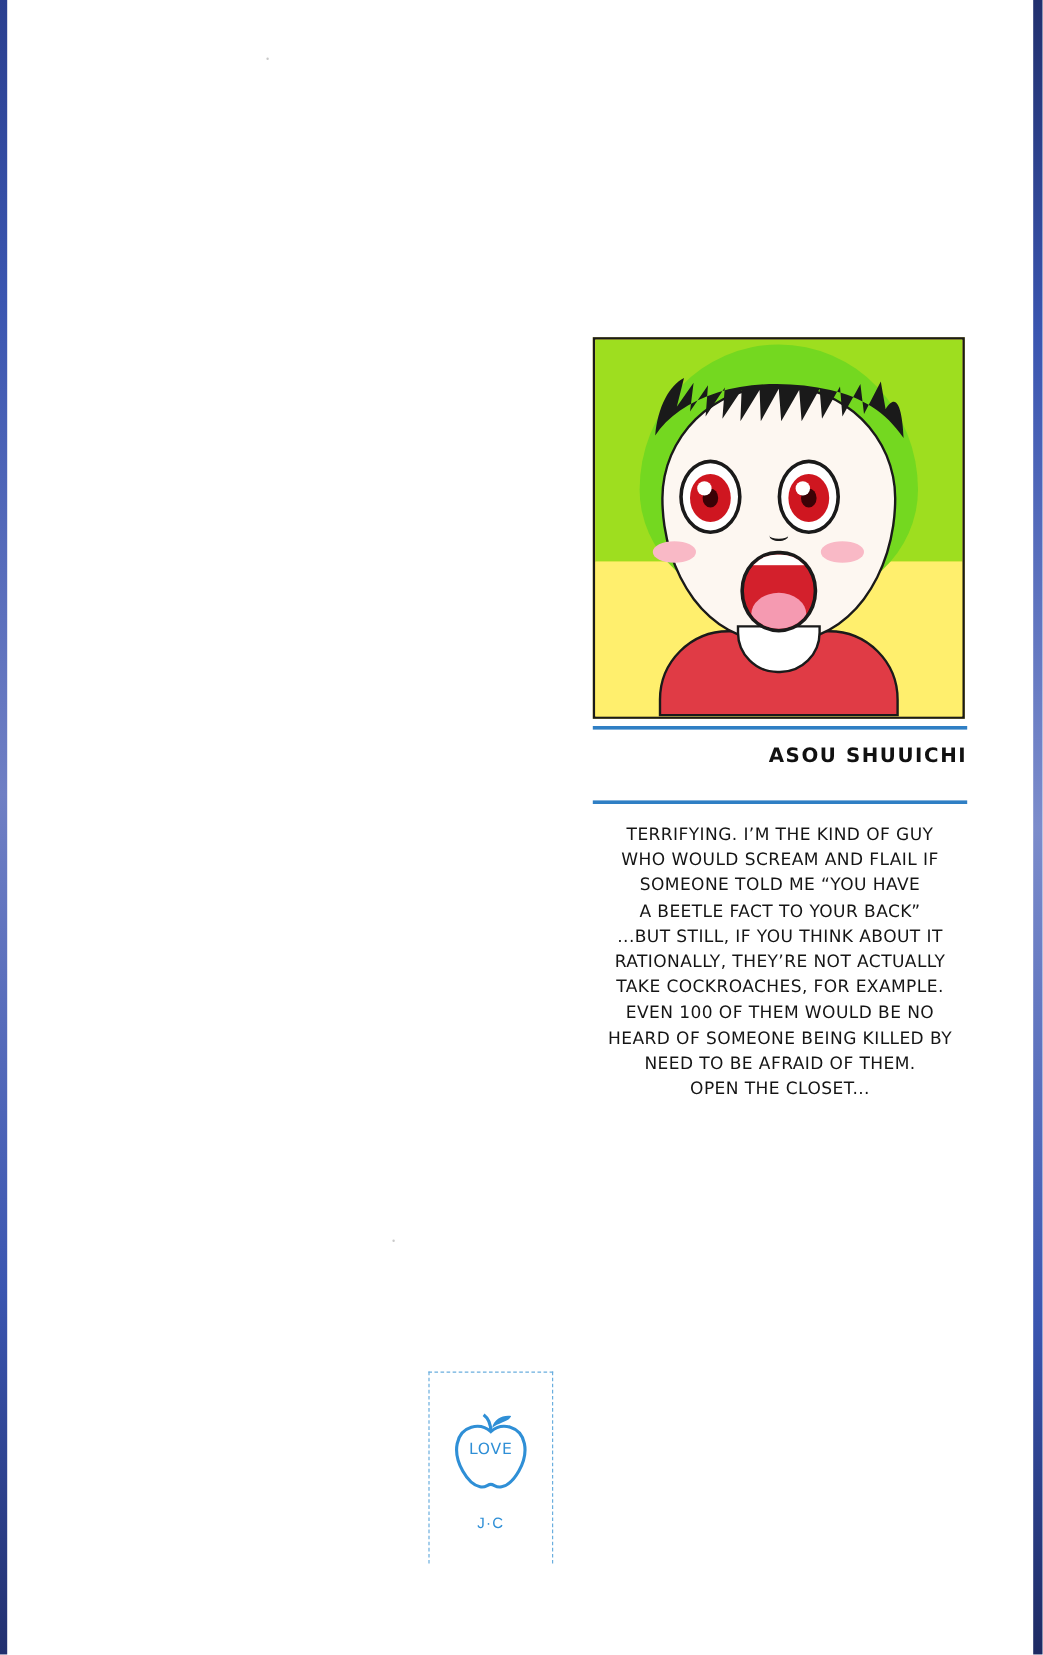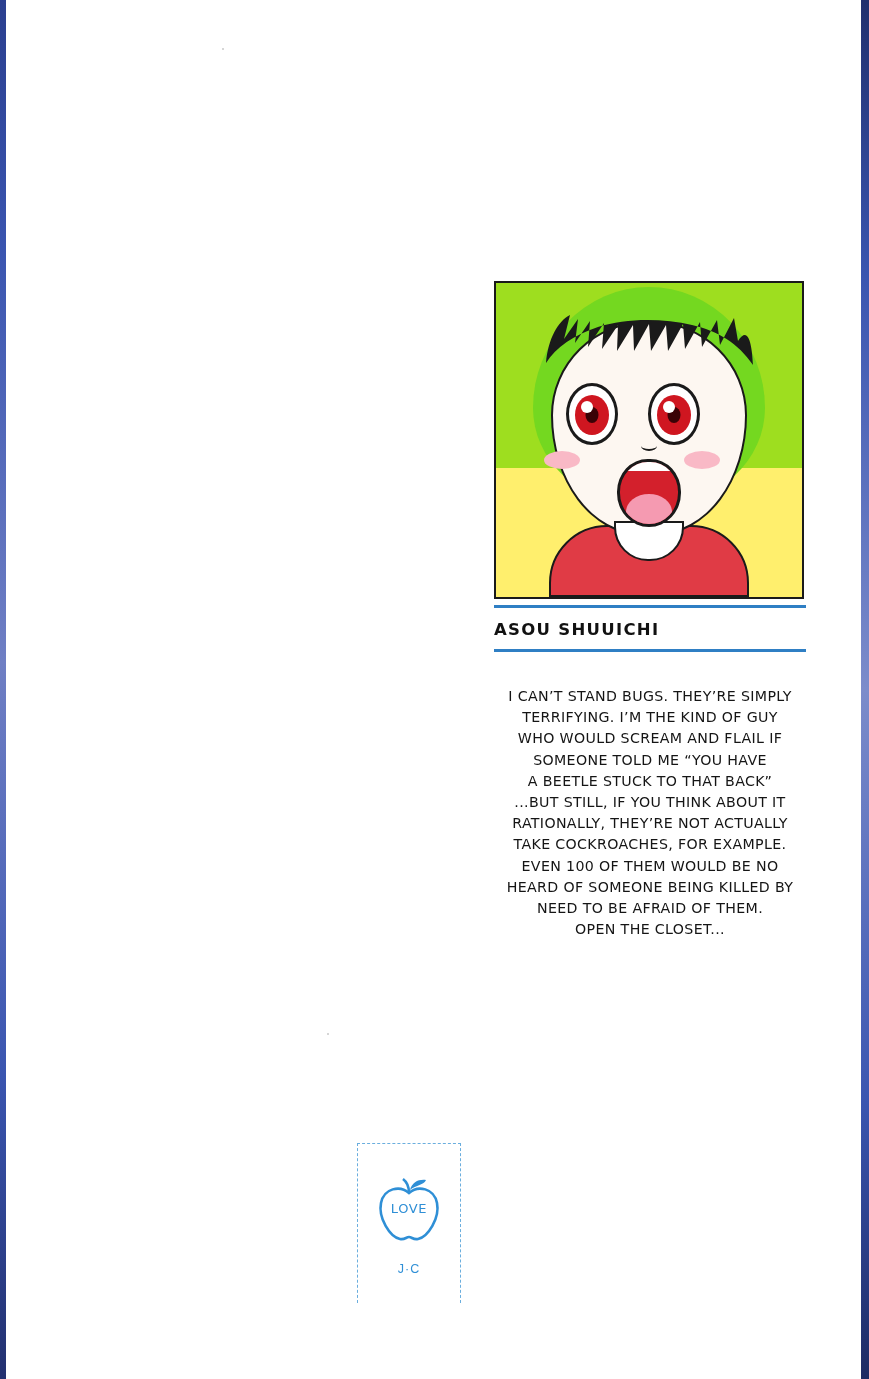--- a/index.html
+++ b/index.html
@@ -234,27 +234,27 @@
     z-index: 5;
   }
 
   .author-rule-top {
     width: 312px;
     height: 3px;
     background: #2f7fc4;
     margin-top: 6px;
   }
   .author-name {
-    text-align: left;
+    text-align: right;
     font-family: "DejaVu Sans", sans-serif;
     font-weight: bold;
     font-size: 16.5px;
     letter-spacing: 1.3px;
     color: #111111;
-    padding: 12px 0 10px 0;
+    padding: 12px 0 28px 0;
   }
   .author-rule-bottom {
     width: 312px;
     height: 3px;
     background: #2f7fc4;
   }
 
   
   .comment {
     position: absolute;
@@ -373,25 +373,24 @@
         <div class="tongue"></div>
       </div>
     </div>
 
     <div class="author-rule-top"></div>
     <div class="author-name">ASOU SHUUICHI</div>
     <div class="author-rule-bottom"></div>
   </div>
 
   <div class="comment">
-    <p>I CAN’T STAND BUGS. THEY’RE SIMPLY</p>
     <p>TERRIFYING. I’M THE KIND OF GUY</p>
     <p>WHO WOULD SCREAM AND FLAIL IF</p>
     <p>SOMEONE TOLD ME “YOU HAVE</p>
-    <p>A BEETLE STUCK TO THAT BACK”</p>
+    <p>A BEETLE FACT TO YOUR BACK”</p>
     <p>...BUT STILL, IF YOU THINK ABOUT IT</p>
     <p>RATIONALLY, THEY’RE NOT ACTUALLY</p>
     <p>TAKE COCKROACHES, FOR EXAMPLE.</p>
     <p>EVEN 100 OF THEM WOULD BE NO</p>
     <p>HEARD OF SOMEONE BEING KILLED BY</p>
     <p>NEED TO BE AFRAID OF THEM.</p>
     <p>OPEN THE CLOSET...</p>
   </div>
 
   <div class="footer-logo">

